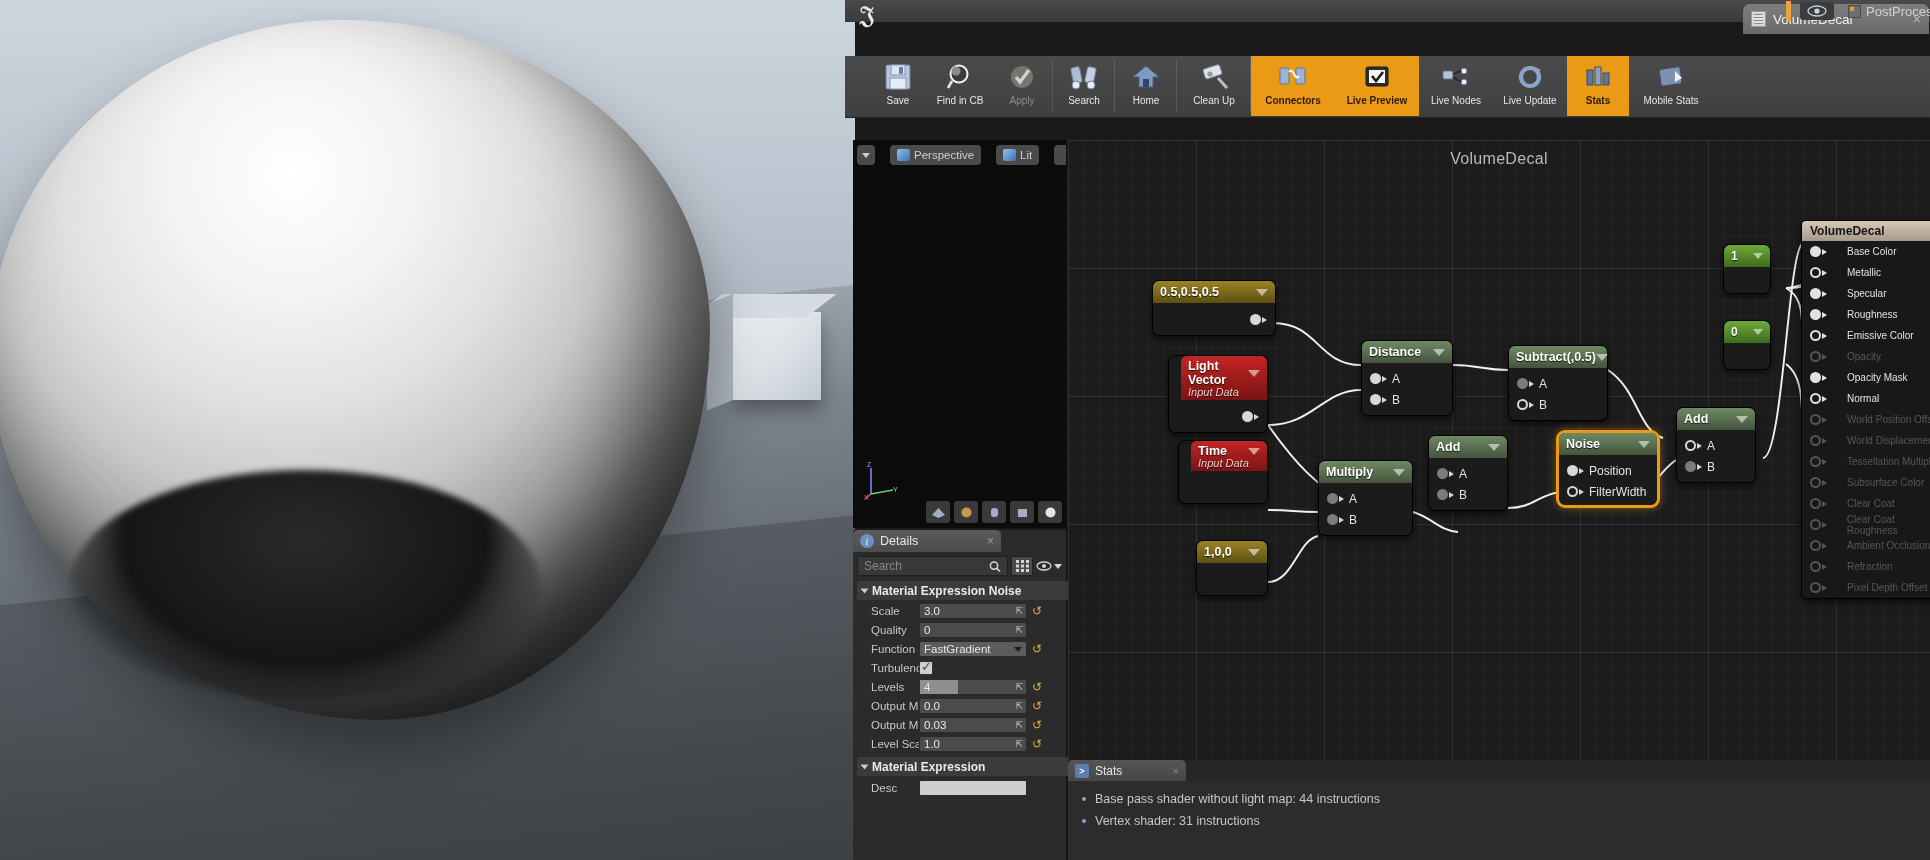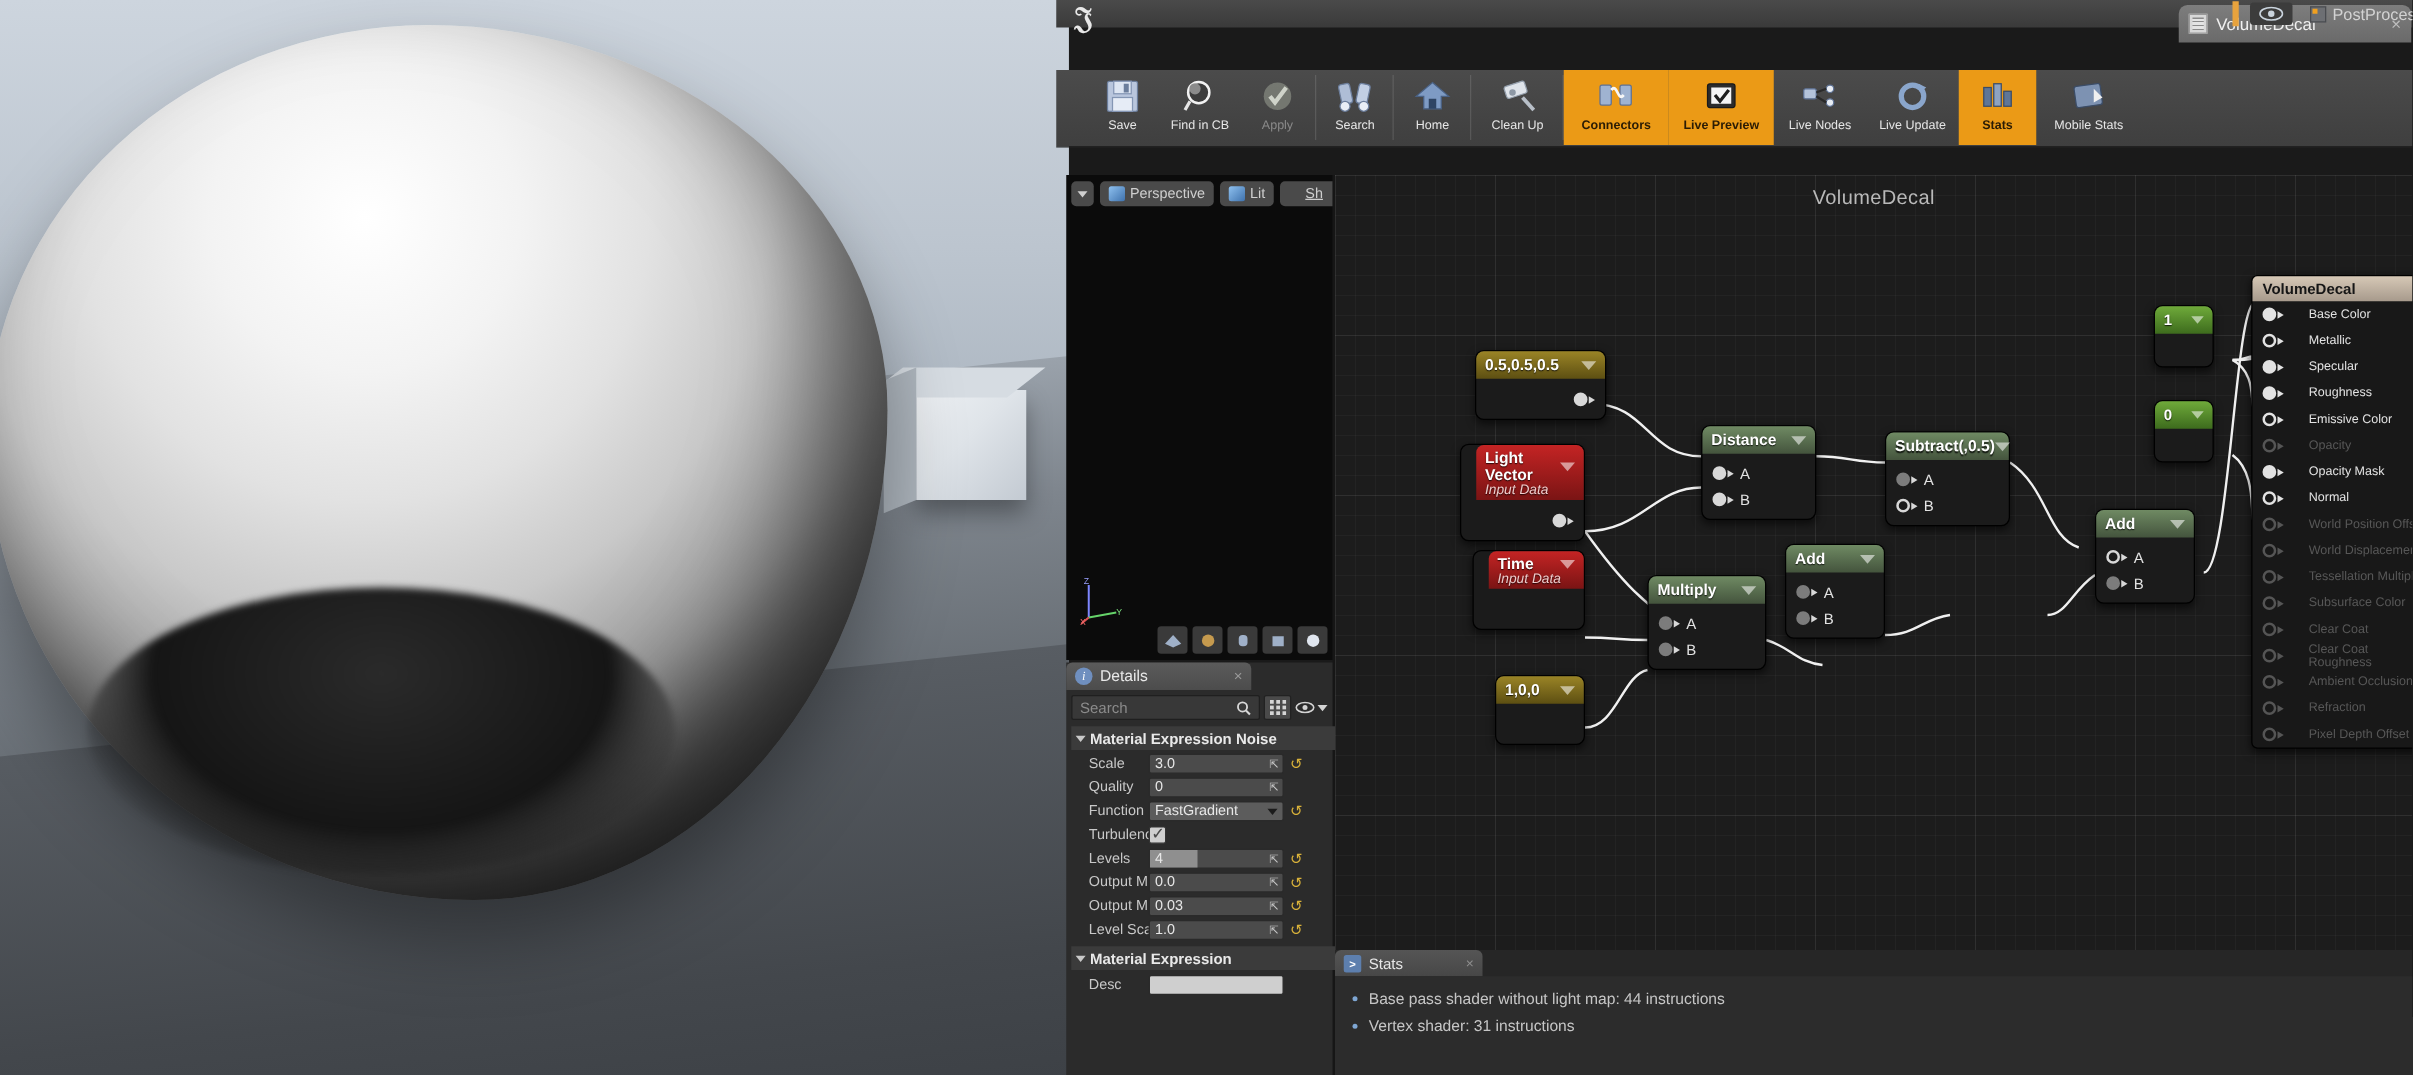--- a/index.html
+++ b/index.html
@@ -88,21 +88,21 @@
   .tb-lb{ font-size:10px; color:#e6e6e6; margin-top:2px; white-space:nowrap; }
   .tb-btn.active .tb-lb{ color:#2a1c05; font-weight:bold; }
   .tb-btn.disabled .tb-lb{ color:#8a8a8a; }
   .tb-btn.wide{ width:74px; }
   .tb-btn.wider{ width:84px; }
 
   
   .leftcol{ position:absolute; left:853px; top:140px; width:213px; height:720px; }
   .previewport{ position:absolute; left:0; top:0; width:213px; height:388px;
     background:#0b0b0b; overflow:hidden; }
-  .pv-toolbar{ position:absolute; left:4px; top:5px; display:flex; gap:5px; align-items:center; }
+  .pv-toolbar{ position:absolute; left:4px; top:5px; display:flex; gap:15px; align-items:center; }
   .pv-chip{ height:20px; background:#4a4a4a; border-radius:4px; color:#cfcfcf; font-size:11.5px;
     display:flex; align-items:center; gap:4px; padding:0 7px; }
   .pv-chip.small{ padding:0 20px;text-decoration:underline; }
   .pv-cube-ic{ width:13px; height:12px; background:linear-gradient(135deg,#8ec0ef,#3f72ad); border-radius:2px;}
   .pv-caret{ width:18px; height:20px; background:#4a4a4a; border-radius:4px; position:relative;}
   .pv-caret:after{content:"";position:absolute;left:5px;top:8px;border-left:4px solid transparent;
     border-right:4px solid transparent;border-top:5px solid #cfcfcf;}
   .axis{ position:absolute; left:10px; bottom:28px; width:36px; height:40px; }
   .pv-bottom{ position:absolute; right:4px; bottom:5px; display:flex; gap:4px; }
   .pv-bbtn{ width:24px; height:22px; background:#3a3a3a; border-radius:3px;
@@ -609,21 +609,21 @@
 
         <path d="M735 148 C 748 148, 745 148, 735 148"></path>
         <path d="M718 148 C 730 148, 726 145, 737 145"></path>
 
         <path d="M718 148 C 740 148, 735 145, 737 145 M718 148 C 740 160, 730 188, 737 188"></path>
 
         <path d="M718 224 C 740 240, 730 280, 737 280"></path>
       </g>
     </svg>
 
-    <div class="node" style="left:112px; top:140px; width:105px;">
+    <div class="node" style="left:84px; top:140px; width:124px;">
       <div class="hdr gold">
         <span>0.5,0.5,0.5</span>
         <span class="cv"></span>
       </div>
       <div class="body" style="height:32px;">
         <div class="pin out" style="position:absolute; right:0; top:6px;">
           <span class="dot"></span>
           <span class="arr"></span>
         </div>
       </div>
@@ -759,20 +759,42 @@
           <span class="arr"></span>
           <span class="pl">B</span>
         </div>
         <div class="outdot" style="top:5px;">
           <span class="dot"></span>
           <span class="arr"></span>
         </div>
       </div>
     </div>
 
+    <div class="node sel" style="left:488px; top:290px; width:104px;">
+      <div class="hdr green">
+        <span>Noise</span>
+        <span class="cv"></span>
+      </div>
+      <div class="body" style="height:50px; position:relative;">
+        <div class="pin">
+          <span class="dot"></span>
+          <span class="arr"></span>
+          <span class="pl">Position</span>
+        </div>
+        <div class="pin">
+          <span class="dot hollow"></span>
+          <span class="arr"></span>
+          <span class="pl">FilterWidth</span>
+        </div>
+        <div class="outdot" style="top:5px;">
+          <span class="dot"></span>
+          <span class="arr"></span>
+        </div>
+      </div>
+    </div>
 
     <div class="node" style="left:608px; top:267px; width:80px;">
       <div class="hdr green">
         <span>Add</span>
         <span class="cv"></span>
       </div>
       <div class="body" style="height:52px; position:relative;">
         <div class="pin">
           <span class="dot hollow"></span>
           <span class="arr"></span>

